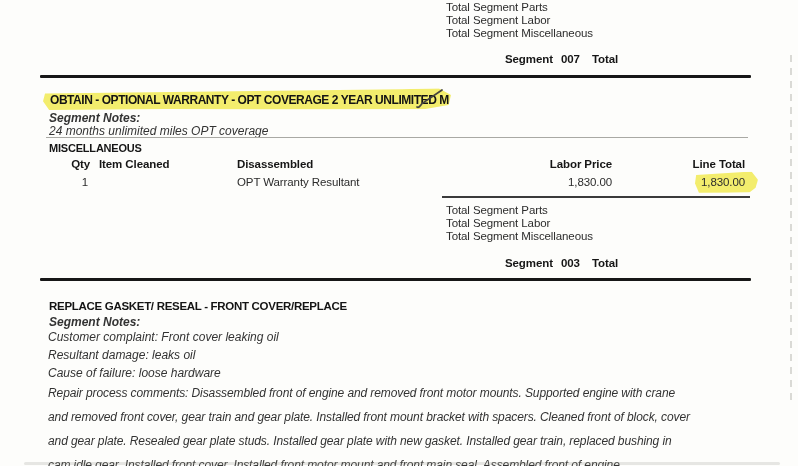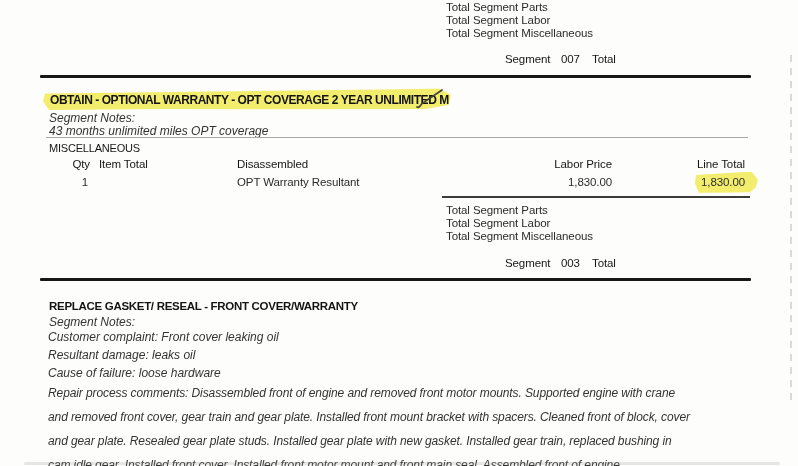--- a/index.html
+++ b/index.html
@@ -7,21 +7,21 @@
     width:798px;height:466px;overflow:hidden;
     background:#fdfdfb;
     font-family:"Liberation Sans", sans-serif;
     color:#262626;
   }
   .page{position:relative;width:798px;height:466px;background:#fdfdfb;}
 
   
   .abs{position:absolute;white-space:nowrap;}
   .t{font-size:11.5px;letter-spacing:-0.1px;color:#2c2c2c;}
-  .b{font-weight:normal;color:#161616;}
+  .b{font-weight:bold;color:#161616;}
   .it{font-style:italic;}
 
   
   .tot-label{position:absolute;left:446px;}
 
   
   .rule-thick{position:absolute;left:40px;width:711px;height:3px;background:#171717;border-radius:1px;}
   .rule-thin-gray{position:absolute;left:46px;width:702px;height:1px;background:#a9a9a4;}
   .rule-thin-dark{position:absolute;left:442px;width:308px;height:2px;background:#3b3b3b;}
 
@@ -90,29 +90,29 @@
   <div class="rule-thick" style="top:75px;"></div>
 
   <div>
     <div class="hl-band"></div>
     <div class="title-008">OBTAIN - OPTIONAL WARRANTY - OPT COVERAGE 2 YEAR UNLIMITED M</div>
     <svg class="checkmark" width="30" height="22" viewBox="0 0 30 22">
       <path d="M2 19 C3.5 20 5 18.5 7 15.5 L27 2" stroke="#45443f" stroke-width="1.7" fill="none" stroke-linecap="round"></path>
     </svg>
 
     <div class="abs note-line b it" style="left:49px;top:111px;">Segment Notes:</div>
-    <div class="abs note-line" style="left:49px;top:124px;">43 months unlimited miles OPT coverage</div>
+    <div class="abs note-line" style="left:49px;top:124px;">24 months unlimited miles OPT coverage</div>
 
     <div class="rule-thin-gray" style="top:137px;"></div>
 
     <div class="abs t b" style="left:49px;top:142px;font-size:11px;letter-spacing:-0.2px;">MISCELLANEOUS</div>
 
     <div>
       <span class="abs t b" style="left:60px;top:158px;width:30px;text-align:right;">Qty</span>
-      <span class="abs t b" style="left:99px;top:158px;">Item Total</span>
+      <span class="abs t b" style="left:99px;top:158px;">Item Cleaned</span>
       <span class="abs t b" style="left:237px;top:158px;">Disassembled</span>
       <span class="abs t b" style="right:186px;top:158px;">Labor Price</span>
       <span class="abs t b" style="right:53px;top:158px;">Line Total</span>
     </div>
 
     <div class="hl-patch"></div>
     <div>
       <span class="abs t" style="left:60px;top:176px;width:28px;text-align:right;">1</span>
       <span class="abs t" style="left:99px;top:176px;"></span>
       <span class="abs t" style="left:237px;top:176px;">OPT Warranty Resultant</span>
@@ -139,21 +139,21 @@
       <span class="abs" style="left:505px;">Segment</span>
       <span class="abs" style="left:561px;">003</span>
       <span class="abs" style="left:592px;">Total</span>
 
     </div>
   </div>
 
   <div class="rule-thick" style="top:278px;"></div>
 
   <div>
-    <div class="title-009">REPLACE GASKET/ RESEAL - FRONT COVER/WARRANTY</div>
+    <div class="title-009">REPLACE GASKET/ RESEAL - FRONT COVER/REPLACE</div>
     <div class="abs note-line b it" style="left:49px;top:315px;">Segment Notes:</div>
 
     <div class="abs note-line" style="left:48px;top:330px;">Customer complaint: Front cover leaking oil</div>
     <div class="abs note-line" style="left:48px;top:348px;">Resultant damage: leaks oil</div>
     <div class="abs note-line" style="left:48px;top:366px;">Cause of failure: loose hardware</div>
 
     <div class="para">Repair process comments: Disassembled front of engine and removed front motor mounts. Supported engine with crane and removed front cover, gear train and gear plate. Installed front mount bracket with spacers. Cleaned front of block, cover and gear plate. Resealed gear plate studs. Installed gear plate with new gasket. Installed gear train, replaced bushing in cam idle gear. Installed front cover. Installed front motor mount and front main seal. Assembled front of engine</div>
   </div>
 
   <div class="scan-edge"></div>

